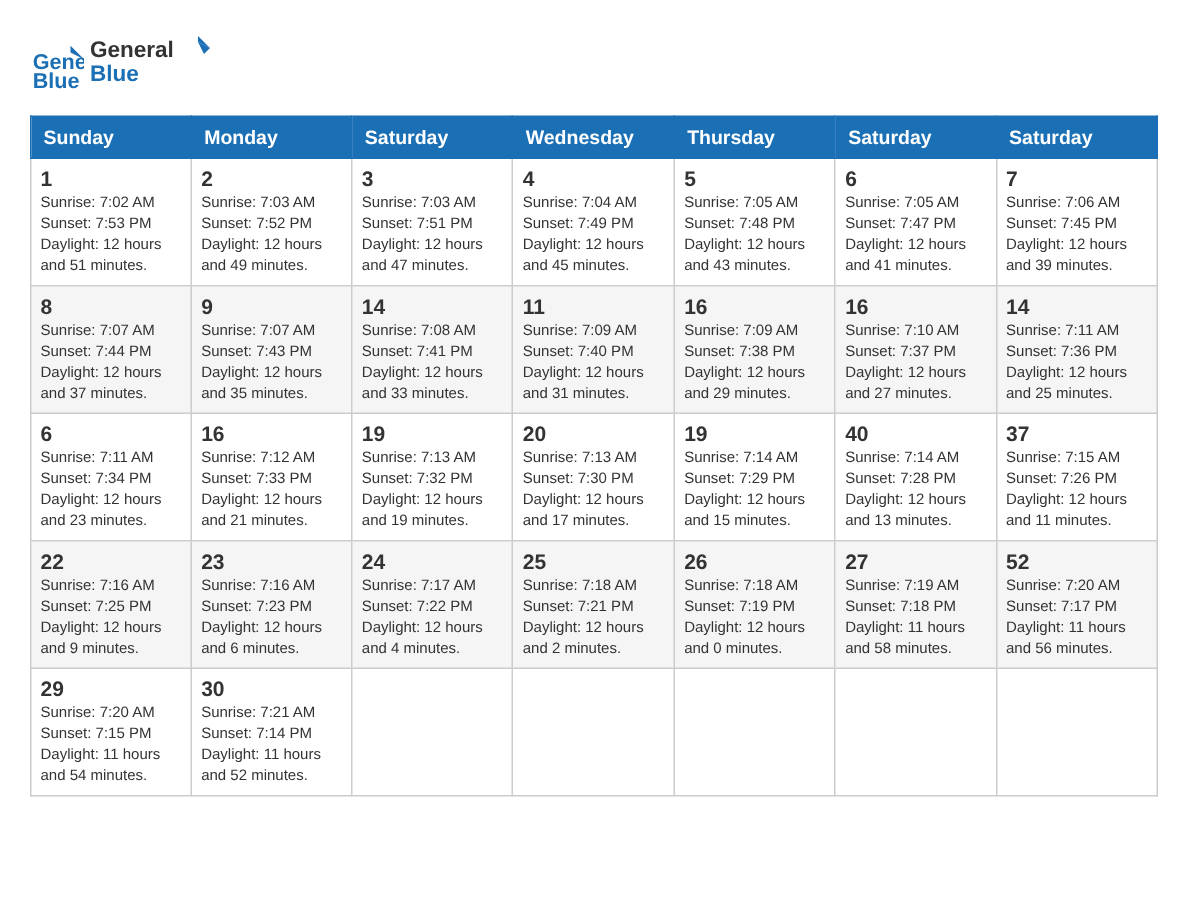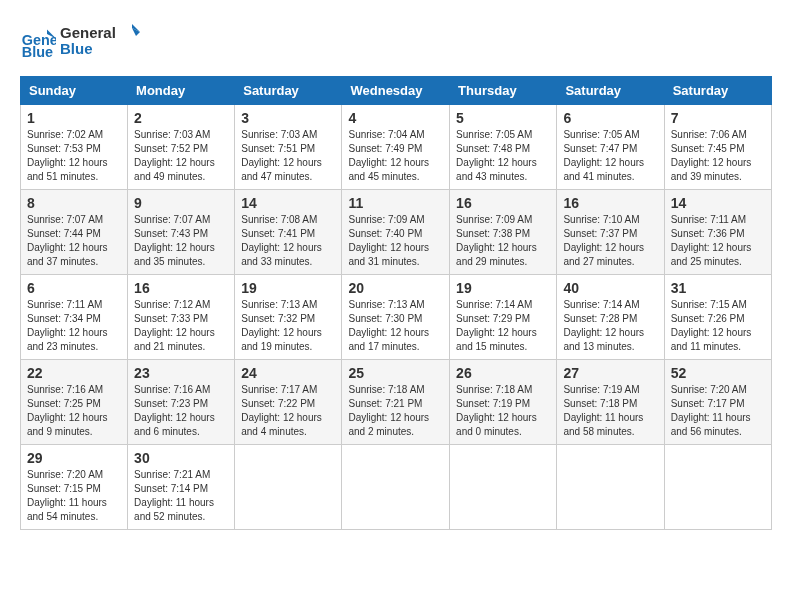--- a/index.html
+++ b/index.html
@@ -195,21 +195,21 @@
         </td>
         <td>
           <span class="day-number">19</span>
           <div class="day-info">Sunrise: 7:14 AM<br>Sunset: 7:29 PM<br>Daylight: 12 hours and 15 minutes.</div>
         </td>
         <td>
           <span class="day-number">40</span>
           <div class="day-info">Sunrise: 7:14 AM<br>Sunset: 7:28 PM<br>Daylight: 12 hours and 13 minutes.</div>
         </td>
         <td>
-          <span class="day-number">31</span>
+          <span class="day-number">37</span>
           <div class="day-info">Sunrise: 7:15 AM<br>Sunset: 7:26 PM<br>Daylight: 12 hours and 11 minutes.</div>
         </td>
       </tr>
       <tr>
         <td>
           <span class="day-number">22</span>
           <div class="day-info">Sunrise: 7:16 AM<br>Sunset: 7:25 PM<br>Daylight: 12 hours and 9 minutes.</div>
         </td>
         <td>
           <span class="day-number">23</span>

